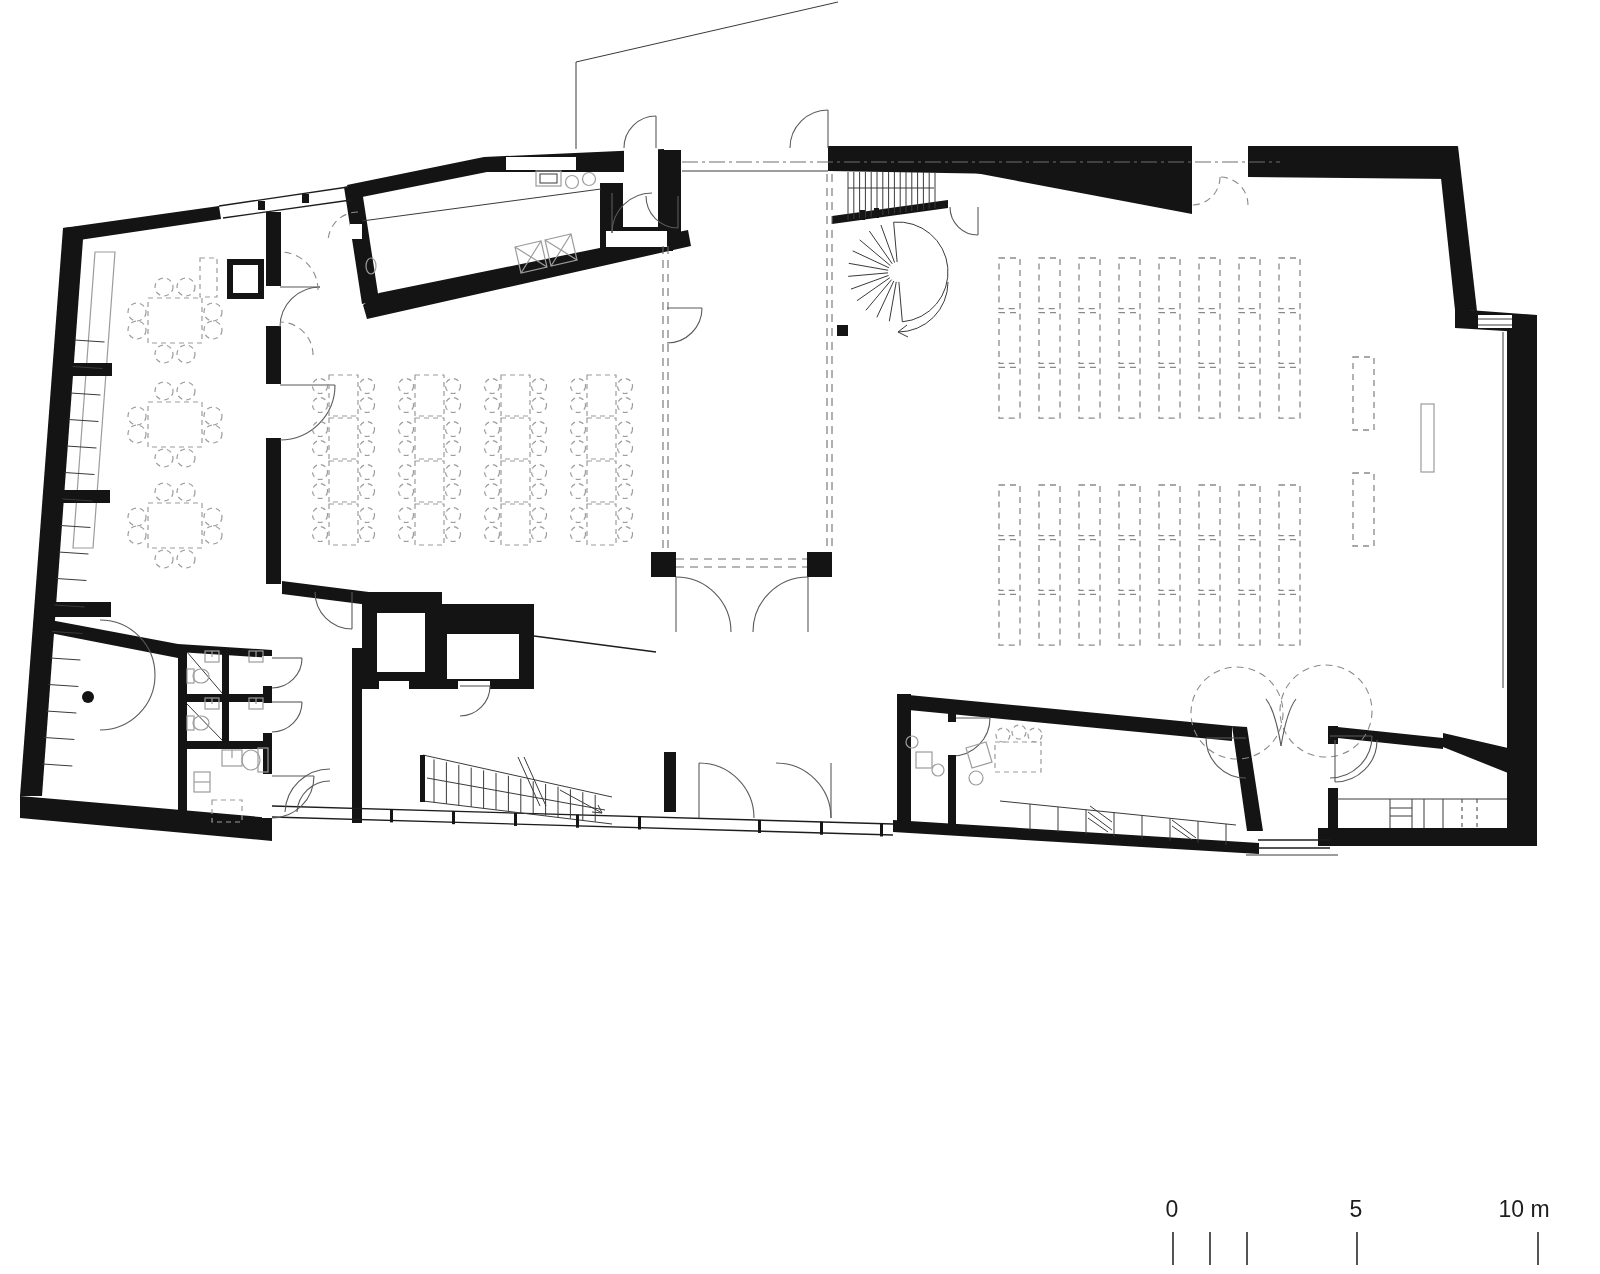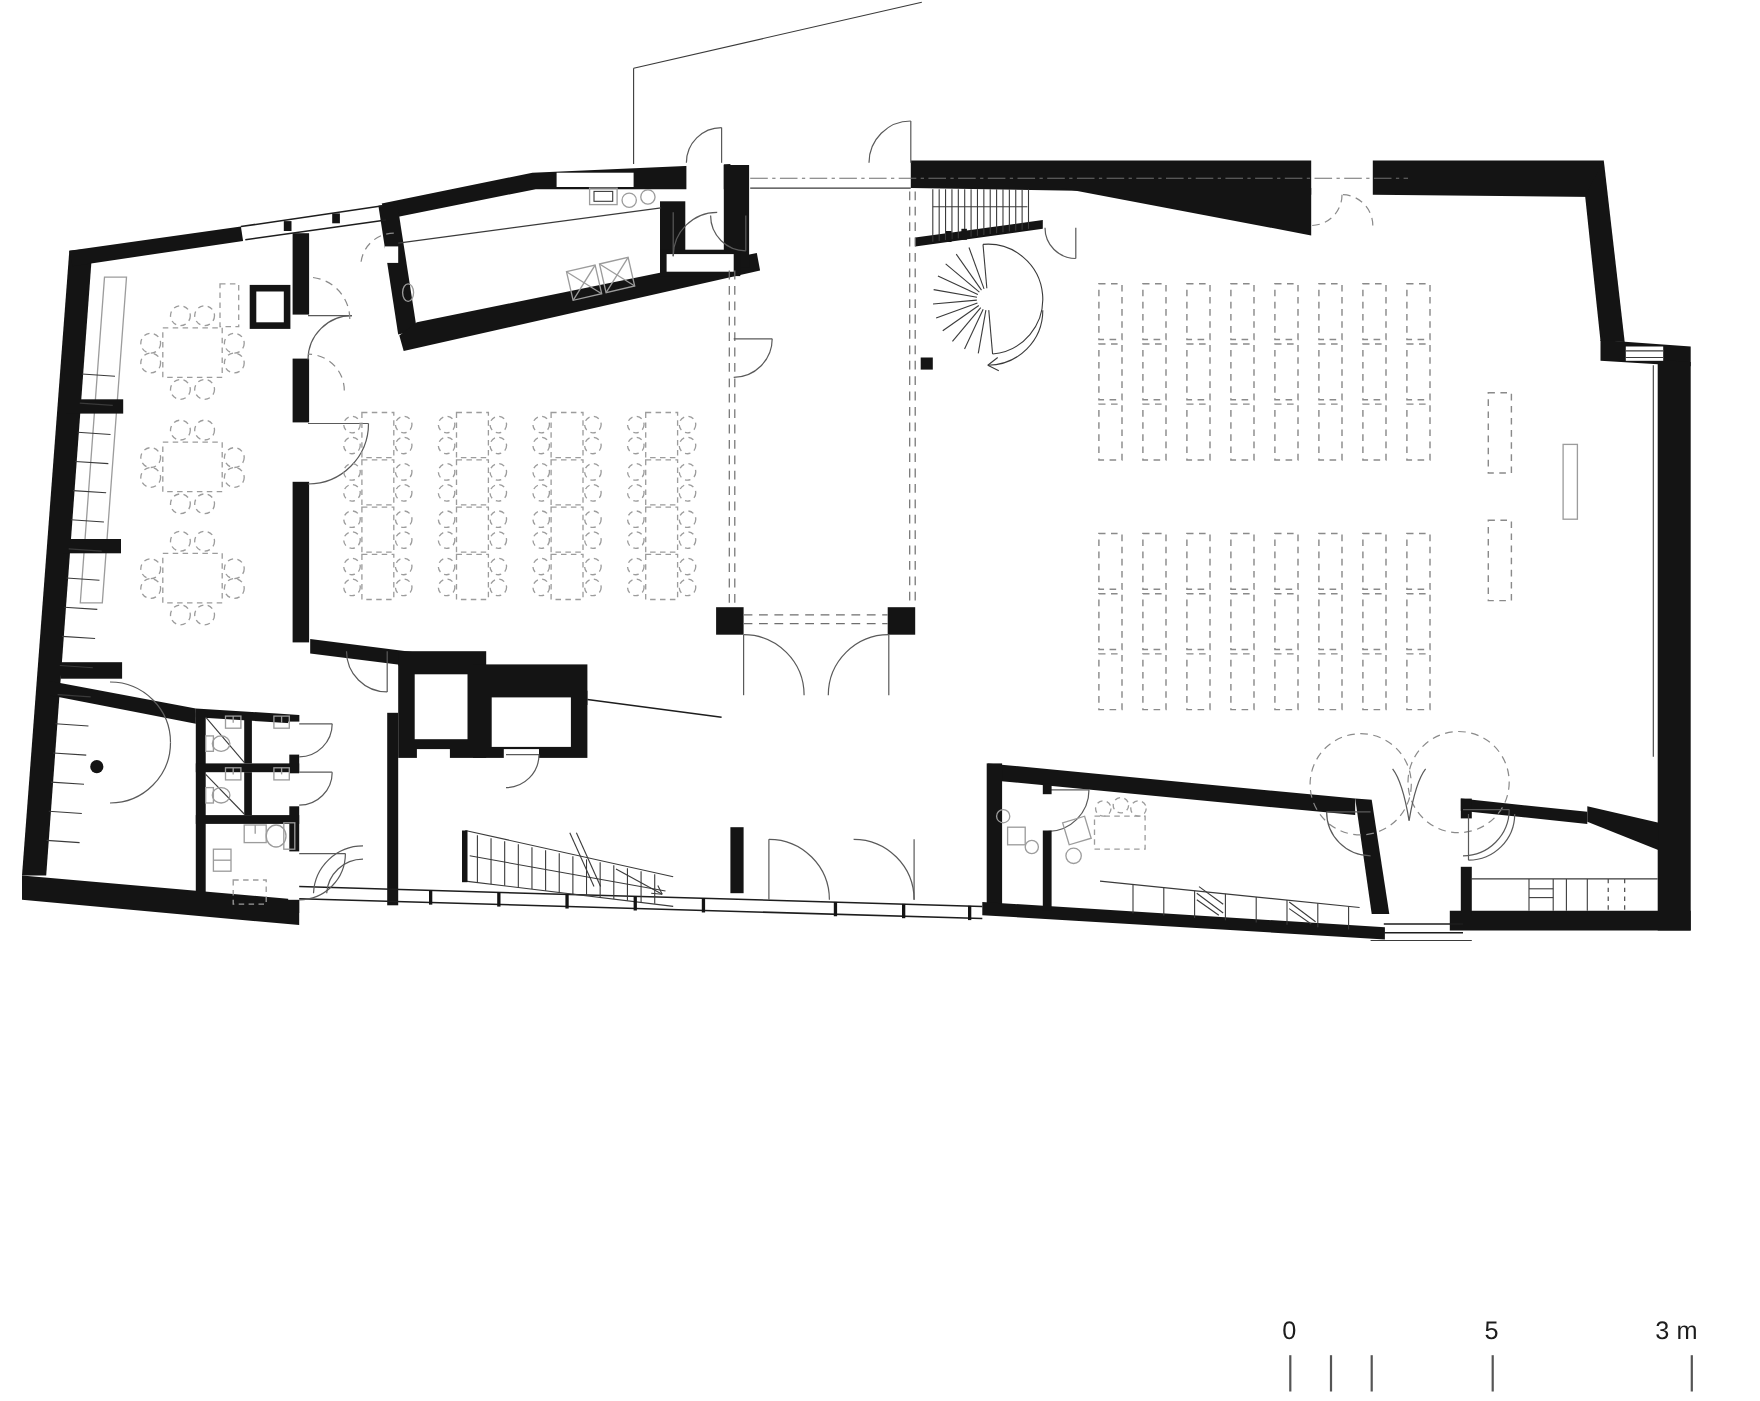--- a/index.html
+++ b/index.html
@@ -579,21 +579,21 @@
         <rect class="wall" x="758" y="819.9482" width="3" height="13"></rect>
         <rect class="wall" x="820" y="821.7276" width="3" height="13"></rect>
         <rect class="wall" x="880" y="823.4496" width="3" height="13"></rect>
       </g>
 
 </svg>
 
 <div class="scalebar">
   <span class="lbl" style="left:1172px;top:1196px;">0</span>
   <span class="lbl" style="left:1356px;top:1196px;">5</span>
-  <span class="lbl" style="left:1524px;top:1196px;">3 m</span>
+  <span class="lbl" style="left:1524px;top:1196px;">10 m</span>
   <div id="scale-ticks">
         <div class="tick" style="left: 1172px; top: 1232px; height: 33px;"></div>
         <div class="tick" style="left: 1209px; top: 1232px; height: 33px;"></div>
         <div class="tick" style="left: 1246px; top: 1232px; height: 33px;"></div>
         <div class="tick" style="left: 1356px; top: 1232px; height: 33px;"></div>
         <div class="tick" style="left: 1537px; top: 1232px; height: 33px;"></div>
       </div>
 </div>
 
 </div>

